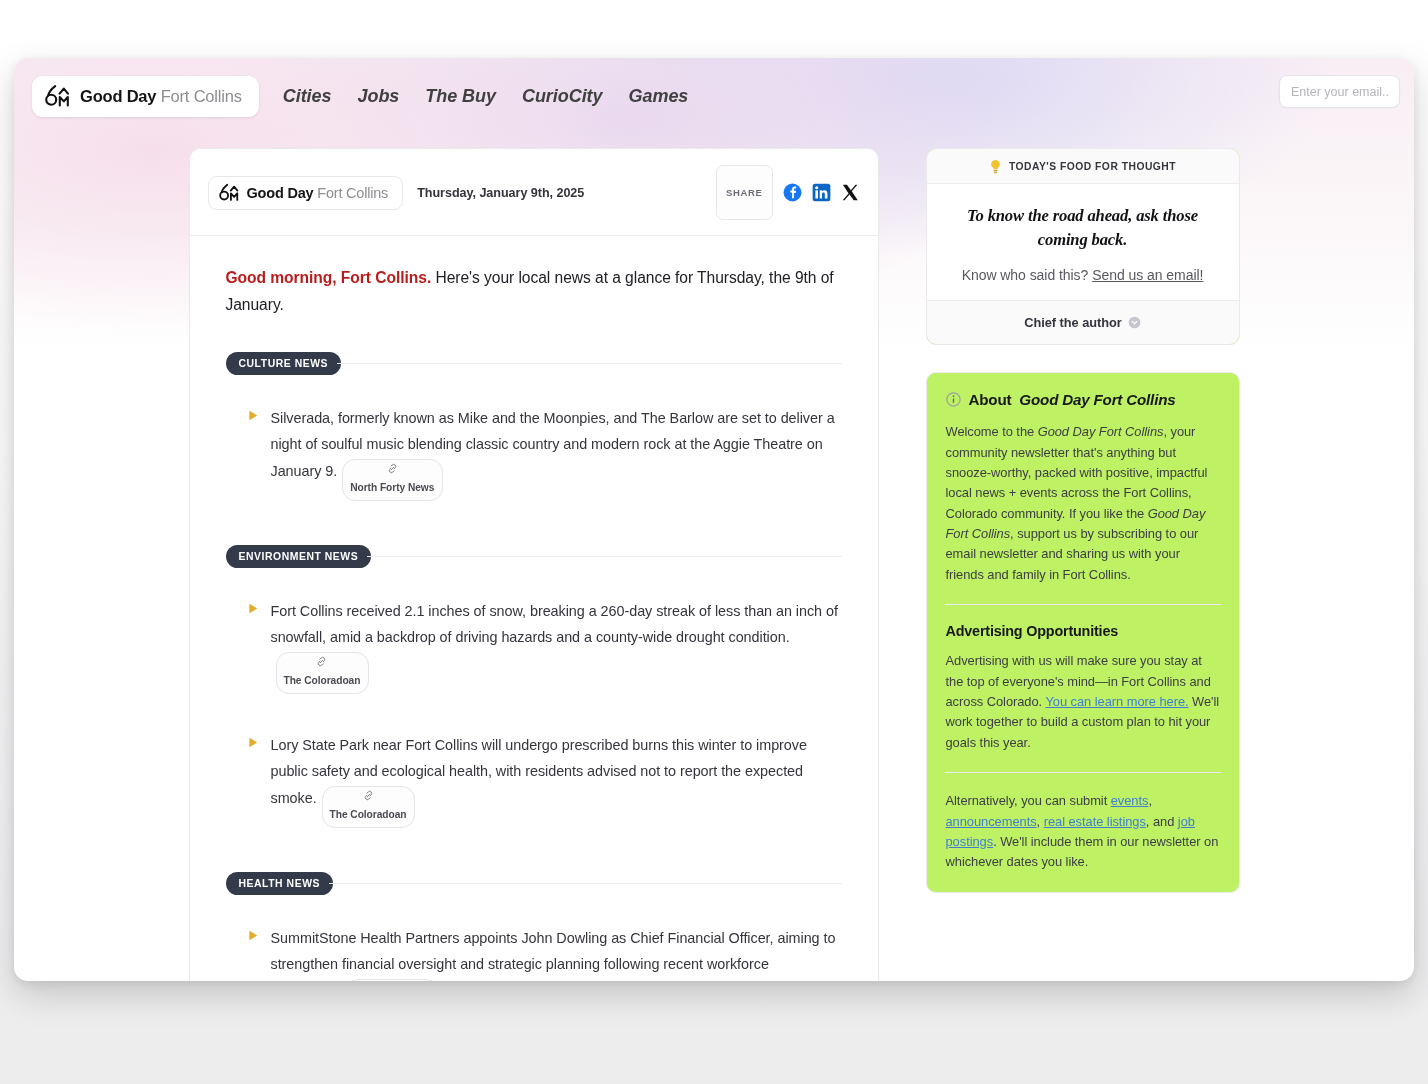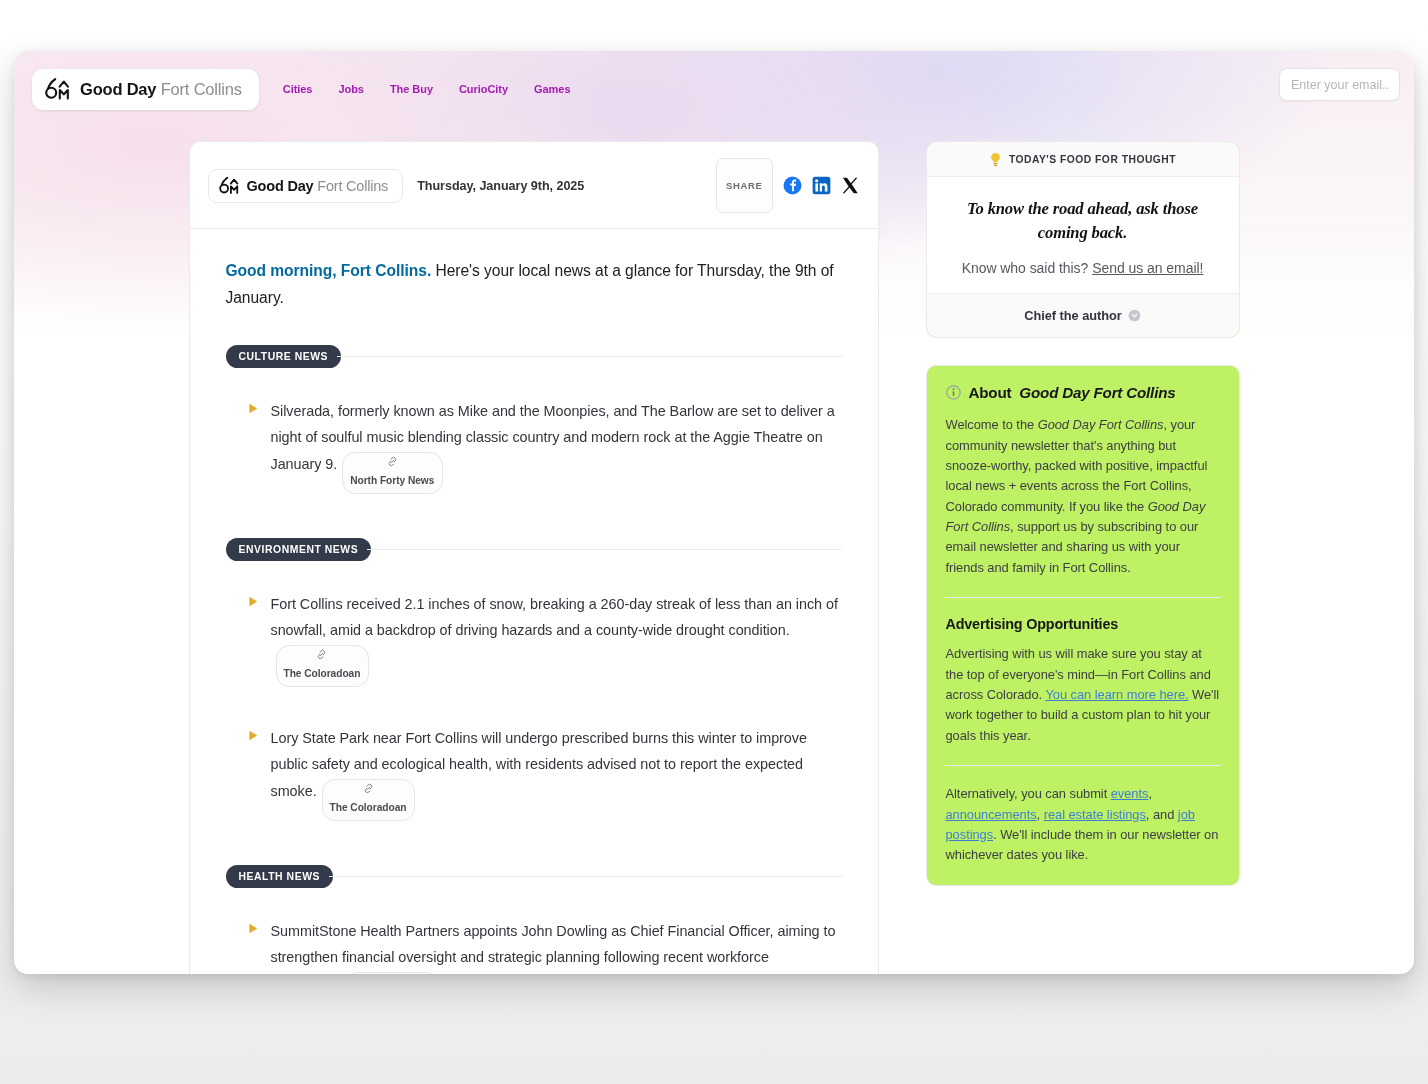--- a/index.html
+++ b/index.html
@@ -16,21 +16,21 @@
     position: relative;
     width: 1428px;
     height: 1084px;
     background: linear-gradient(180deg, #ffffff 0%, #fbfbfc 40%, #f0f0f2 80%, #ececed 100%);
   }
 
   
   #page-surface {
     position: absolute;
     left: 14px;
-    top: 51px;
+    top: 58px;
     width: 1400px;
     height: 923px;
     border-radius: 14px 14px 14px 14px;
     overflow: hidden;
     box-shadow: 0 14px 34px rgba(0,0,0,0.17), 0 3px 10px rgba(0,0,0,0.07);
     background: #ffffff;
   }
 
   
   #gradient-wash {
@@ -79,26 +79,27 @@
   }
   .logo-text b { color: #141417; font-weight: 700; }
 
   #nav-links {
     display: flex;
     align-items: center;
     gap: 26px;
     margin-left: 24px;
   }
   #nav-links a {
-    font-size: 11px;
-    font-weight: 700;
-    color: #a21caf;
+    font-size: 18px;
+    font-weight: 700;
+    color: #404040;
     text-decoration: none;
     letter-spacing: -0.05px;
     white-space: nowrap;
+    font-style: italic;
   }
 
   #email-input {
     position: absolute;
     right: 14px;
     top: 17px;
     width: 121px;
     height: 33px;
     border-radius: 8px;
     border: 1px solid #e3e3e8;
@@ -189,21 +190,21 @@
   
   #newsletter-body { padding: 28px 36px 10px 36px; }
 
   #greeting {
     font-size: 15.6px;
     line-height: 1.74;
     color: #202026;
     letter-spacing: -0.05px;
     margin-bottom: 34px;
   }
-  #greeting b { font-weight: 700; color: #0369a1; }
+  #greeting b { font-weight: 700; color: #b91c1c; }
 
   .section { margin-bottom: 6px; }
 
   .section-head {
     display: flex;
     align-items: center;
     margin: 26px 0 10px 0;
   }
   .section-tag {
     background: #333a4a;

